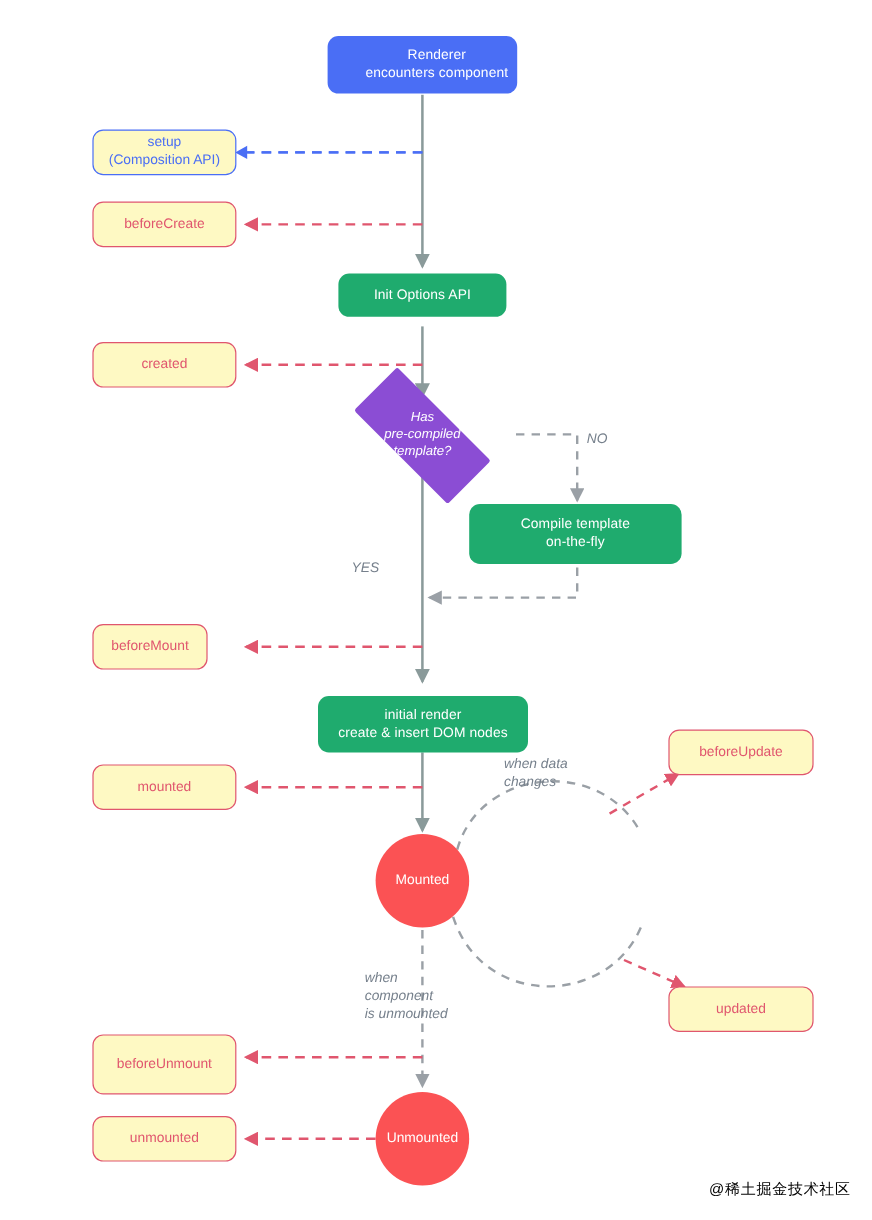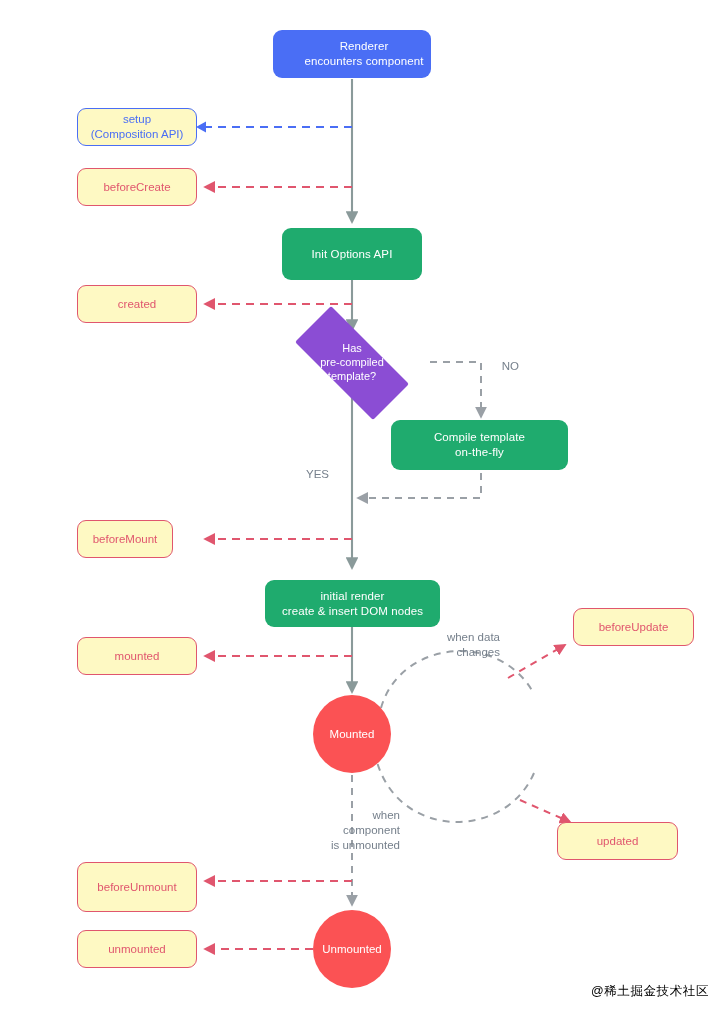--- a/index.html
+++ b/index.html
@@ -79,22 +79,23 @@
     line-height: 1.26;
     text-align: center;
     white-space: pre-line;
   }
   
   .edge-label {
     position: absolute;
     color: #76808c;
     font-size: 11.5px;
     line-height: 1.3;
-    text-align: right;
+    text-align: left;
     white-space: pre-line;
+    font-style: italic;
   }
   
   #watermark {
     position: absolute;
     right: 18px;
     bottom: 17px;
     color: #000000;
     font-size: 12.5px;
     letter-spacing: .6px;
     white-space: nowrap;
@@ -175,25 +176,25 @@
   </svg>
 
   <div class="node box-solid fill-blue" style="left:273px; top:30px; width:158px; height:48px;">Renderer
 encounters component</div>
 
   <div class="node box-hook blue-hook" style="left:77px; top:108px; width:120px; height:38px;">setup
 (Composition API)</div>
 
   <div class="node box-hook" style="left:77px; top:168px; width:120px; height:38px;">beforeCreate</div>
 
-  <div class="node box-solid fill-green" style="left:282px; top:228px; width:140px; height:52px;">Init Options API</div>
+  <div class="node box-solid fill-green" style="left:282px; top:228px; width:140px; height:36px;">Init Options API</div>
 
   <div class="node box-hook" style="left:77px; top:285px; width:120px; height:38px;">created</div>
 
-  <div class="diamond-wrap" style="left:274px; top:327px; width:156px; height:72px;">
+  <div class="diamond-wrap" style="left:274px; top:327px; width:156px; height:72px;font-style:italic;">
     <div class="diamond-shape"></div>
     <div class="diamond-label">Has
 pre-compiled
 template?</div>
   </div>
 
   <div class="edge-label" style="left:489px; top:359px; width:30px;">NO</div>
 
   <div class="node box-solid fill-green" style="left:391px; top:420px; width:177px; height:50px;">Compile template
 on-the-fly</div>
@@ -203,21 +204,21 @@
   <div class="node box-hook" style="left:77px; top:520px; width:96px; height:38px;">beforeMount</div>
 
   <div class="node box-solid fill-green" style="left:265px; top:580px; width:175px; height:47px;">initial render
 create &amp; insert DOM nodes</div>
 
   <div class="node box-hook" style="left:77px; top:637px; width:120px; height:38px;">mounted</div>
 
   <div class="edge-label" style="left:420px; top:630px; width:80px;">when data
 changes</div>
 
-  <div class="node box-hook" style="left:557px; top:608px; width:121px; height:38px;margin-left:16px;">beforeUpdate</div>
+  <div class="node box-hook" style="left:557px; top:608px; width:121px; height:38px;">beforeUpdate</div>
 
   <div class="node circle" style="left:313px; top:695px; width:78px; height:78px;">Mounted</div>
 
 
   <div class="edge-label" style="left:304px; top:808px; width:96px;">when
 component
 is unmounted</div>
 
   <div class="node box-hook" style="left:557px; top:822px; width:121px; height:38px;">updated</div>
 

